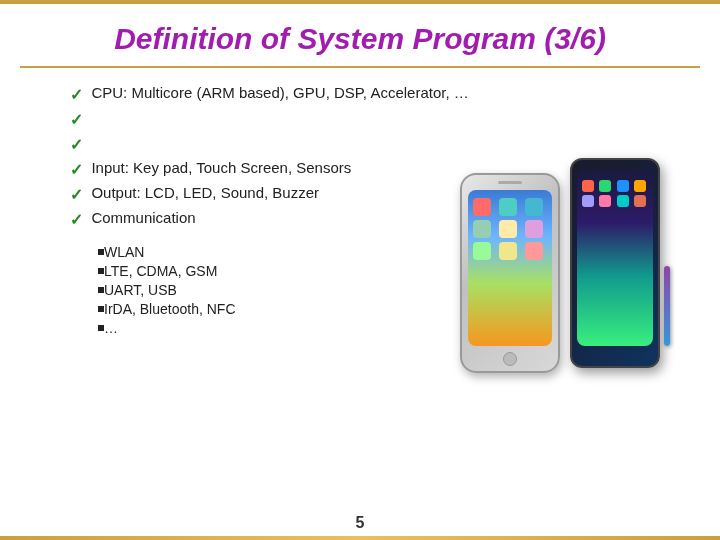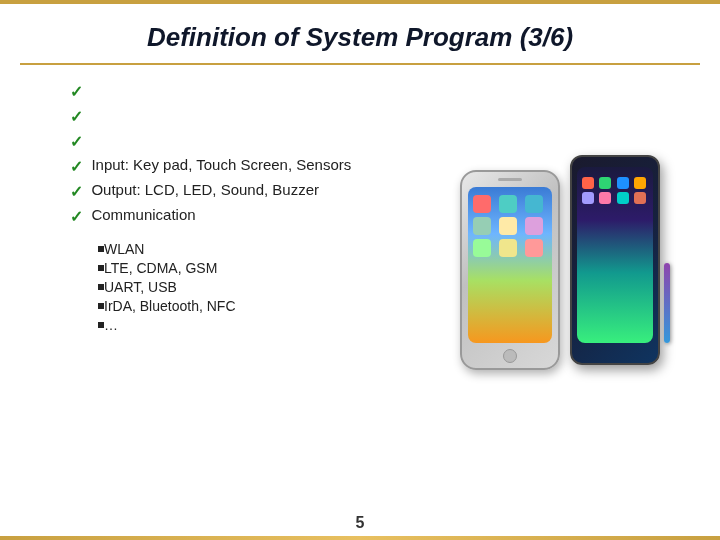--- a/index.html
+++ b/index.html
@@ -34,23 +34,23 @@
     }
 
     
     .title-section {
       padding: 18px 40px 10px 40px;
       border-bottom: 2px solid #c8a040;
       margin: 0 20px;
     }
 
     .slide-title {
-      font-size: 26px;
+      font-size: 30px;
       font-weight: bold;
-      color: #0f172a;
+      color: #a21caf;
       text-align: center;
       font-style: italic;
     }
 
     
     .content-area {
       flex: 1;
       padding: 16px 40px 10px 40px;
       display: flex;
       flex-direction: column;
@@ -275,20 +275,21 @@
   <div class="title-section">
     <h1 class="slide-title">Definition of System Program (3/6)</h1>
   </div>
 
   <div class="content-area">
 
 
     <ul class="bullet-list">
       <li>
         <span class="check-mark">✓</span>
+        <span>CPU: Multicore (ARM based), GPU, DSP, Accelerator, …</span>
       </li>
       <li>
         <span class="check-mark">✓</span>
       </li>
       <li>
         <span class="check-mark">✓</span>
       </li>
       <li>
         <span class="check-mark">✓</span>
         <span>Input: Key pad, Touch Screen, Sensors</span>

